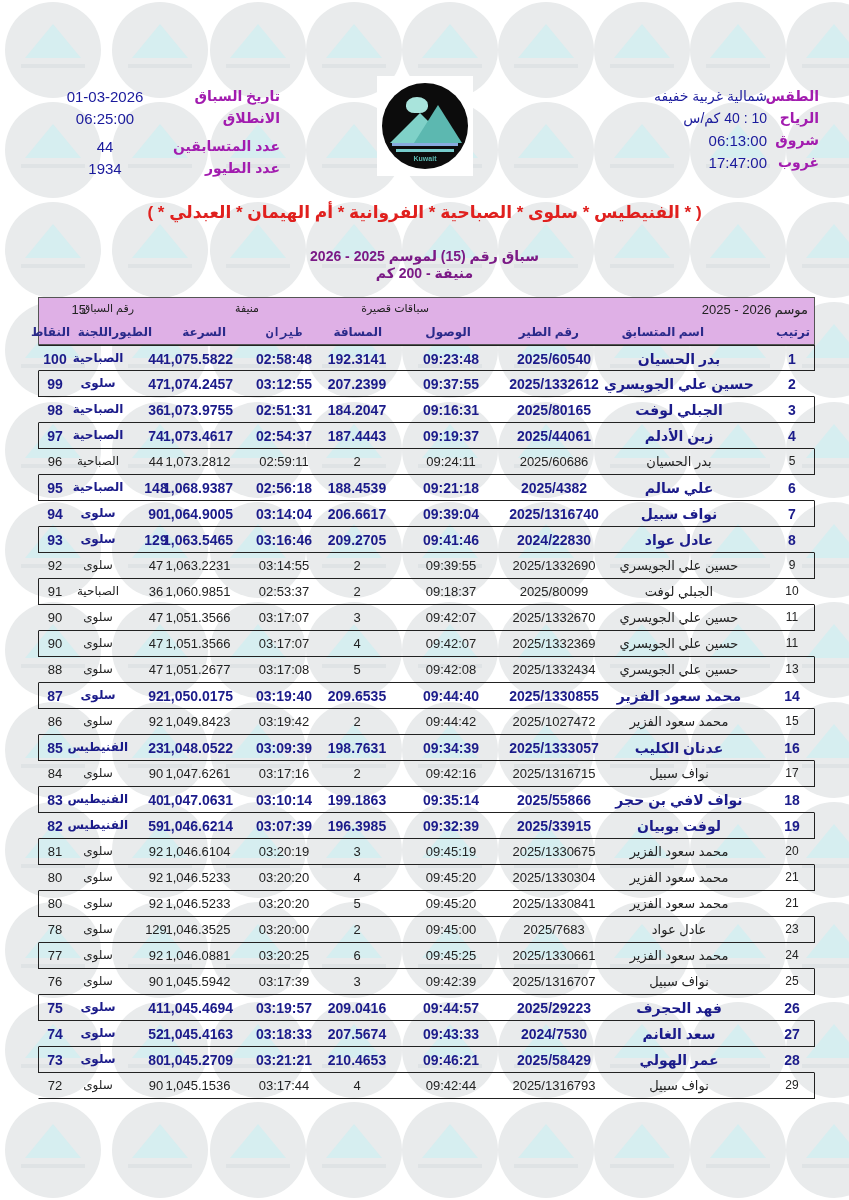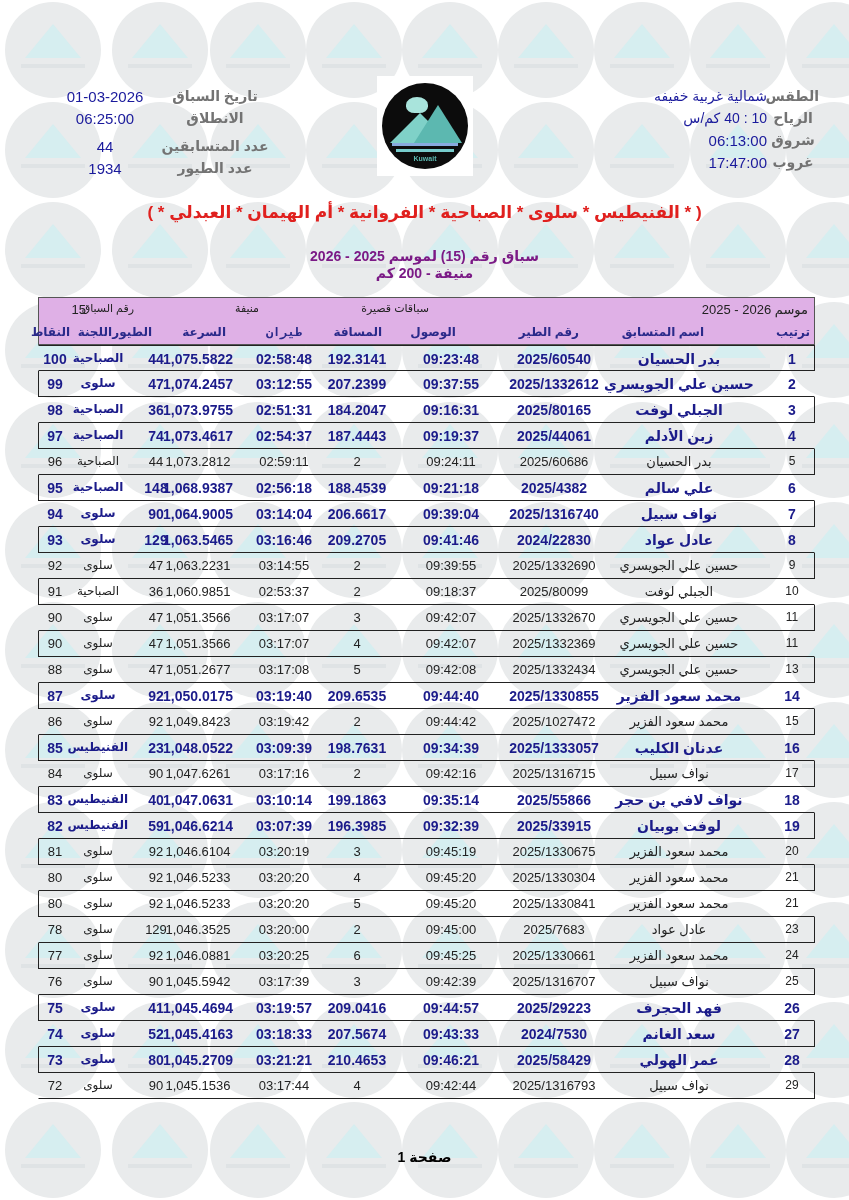--- a/index.html
+++ b/index.html
@@ -13,21 +13,21 @@
     border-left: 28px solid transparent; border-right: 28px solid transparent; border-bottom: 34px solid #d6eef0; }
   .wm::after { content: ""; position: absolute; left: 16px; top: 62px; width: 64px; height: 4px; background: #dfe3e5; }
 
   .page { position: absolute; inset: 0; z-index: 1; }
 
   .club-title { position: absolute; top: 40px; left: 0; width: 849px; text-align: center;
     font-size: 21px; font-weight: bold; direction: rtl; letter-spacing: 0.2px; }
 
   .info { position: absolute; font-size: 14px; direction: rtl; }
   .info-row { display: flex; height: 22px; align-items: center; }
-  .info-label { font-weight: bold; color: #737373; text-align: center; }
+  .info-label { font-weight: bold; color: #a21caf; }
   .info-value { color: #1a1a9c; }
 
   .right-info { top: 85px; right: 30px; }
   .right-info .info-label { width: 52px; }
   .left-info { top: 85px; left: 60px; }
   .left-info .info-label { width: 130px; }
   .left-info .info-value { width: 90px; text-align: center; font-size: 15px; }
   .right-info .info-value { font-size: 14px; margin-left: 41px; }
   .right-info .info-value.num { font-size: 15px; }
 
@@ -74,21 +74,21 @@
   .c-dist { right: 412px; width: 90px; text-align: center; }
   .c-flt { right: 490px; width: 80px; text-align: center; }
   .c-spd { right: 568px; width: 96px; text-align: center; }
   .c-brd { right: 640px; width: 36px; text-align: center; }
   .c-cmt { right: 686px; width: 60px; text-align: center; font-size: 12px; }
   .c-pts { right: 742px; width: 34px; text-align: center; }
 
   .h-rank { right: 4px; }
   .h-name { right: 110px; }
   .h-ring { right: 235px; }
-  .h-arr { right: 358px; margin-left: 20px; }
+  .h-arr { right: 343px; margin-left: 20px; }
   .h-dist { right: 432px; }
   .h-flt { right: 512px; font-family: Liberation Mono, monospace; }
   .h-spd { right: 588px; }
   .h-brd { right: 662px; }
   .h-cmt { right: 702px; }
   .h-pts { right: 744px; }
 
   .footer { position: absolute; top: 1149px; left: 0; width: 849px; text-align: center; direction: rtl;
     font-weight: bold; font-size: 14px; }
 </style>
@@ -629,14 +629,13 @@
           <span class="c c-dist">4</span>
           <span class="c c-flt">03:17:44</span>
           <span class="c c-spd">1,045.1536</span>
           <span class="c c-brd">90</span>
           <span class="c c-cmt">سلوى</span>
           <span class="c c-pts">72</span>
         </div>
       </div>
   </div>
 
-  <div class="footer">صفحة 1</div>
 </div>
 
 </body></html>

